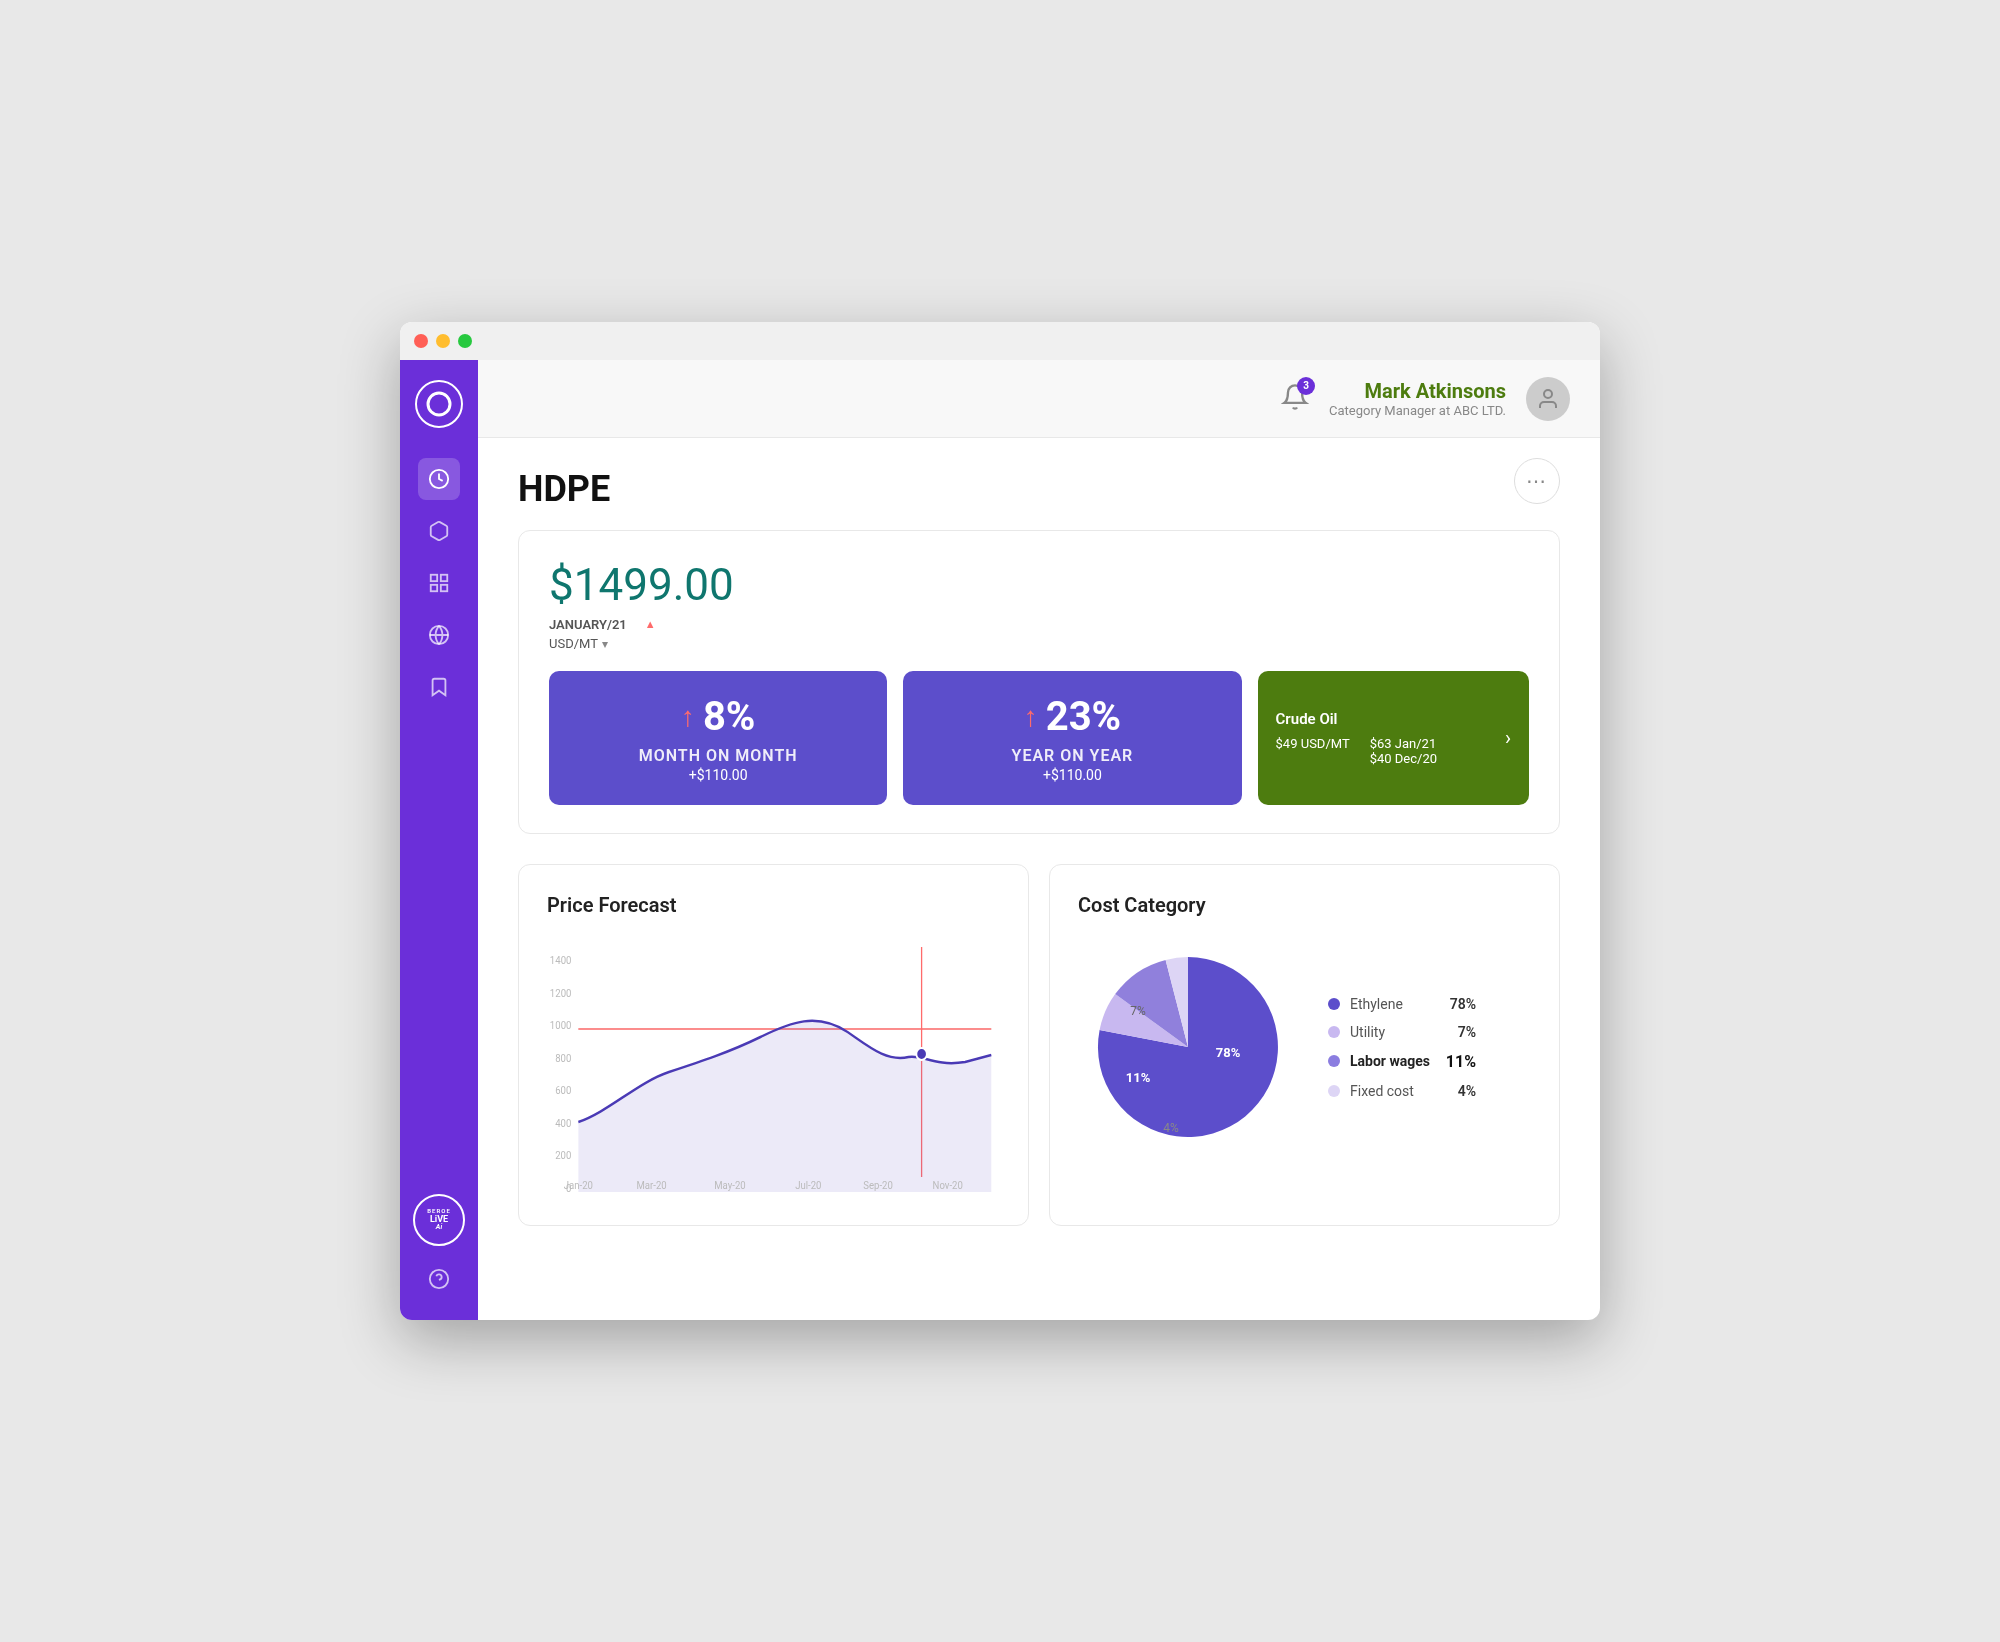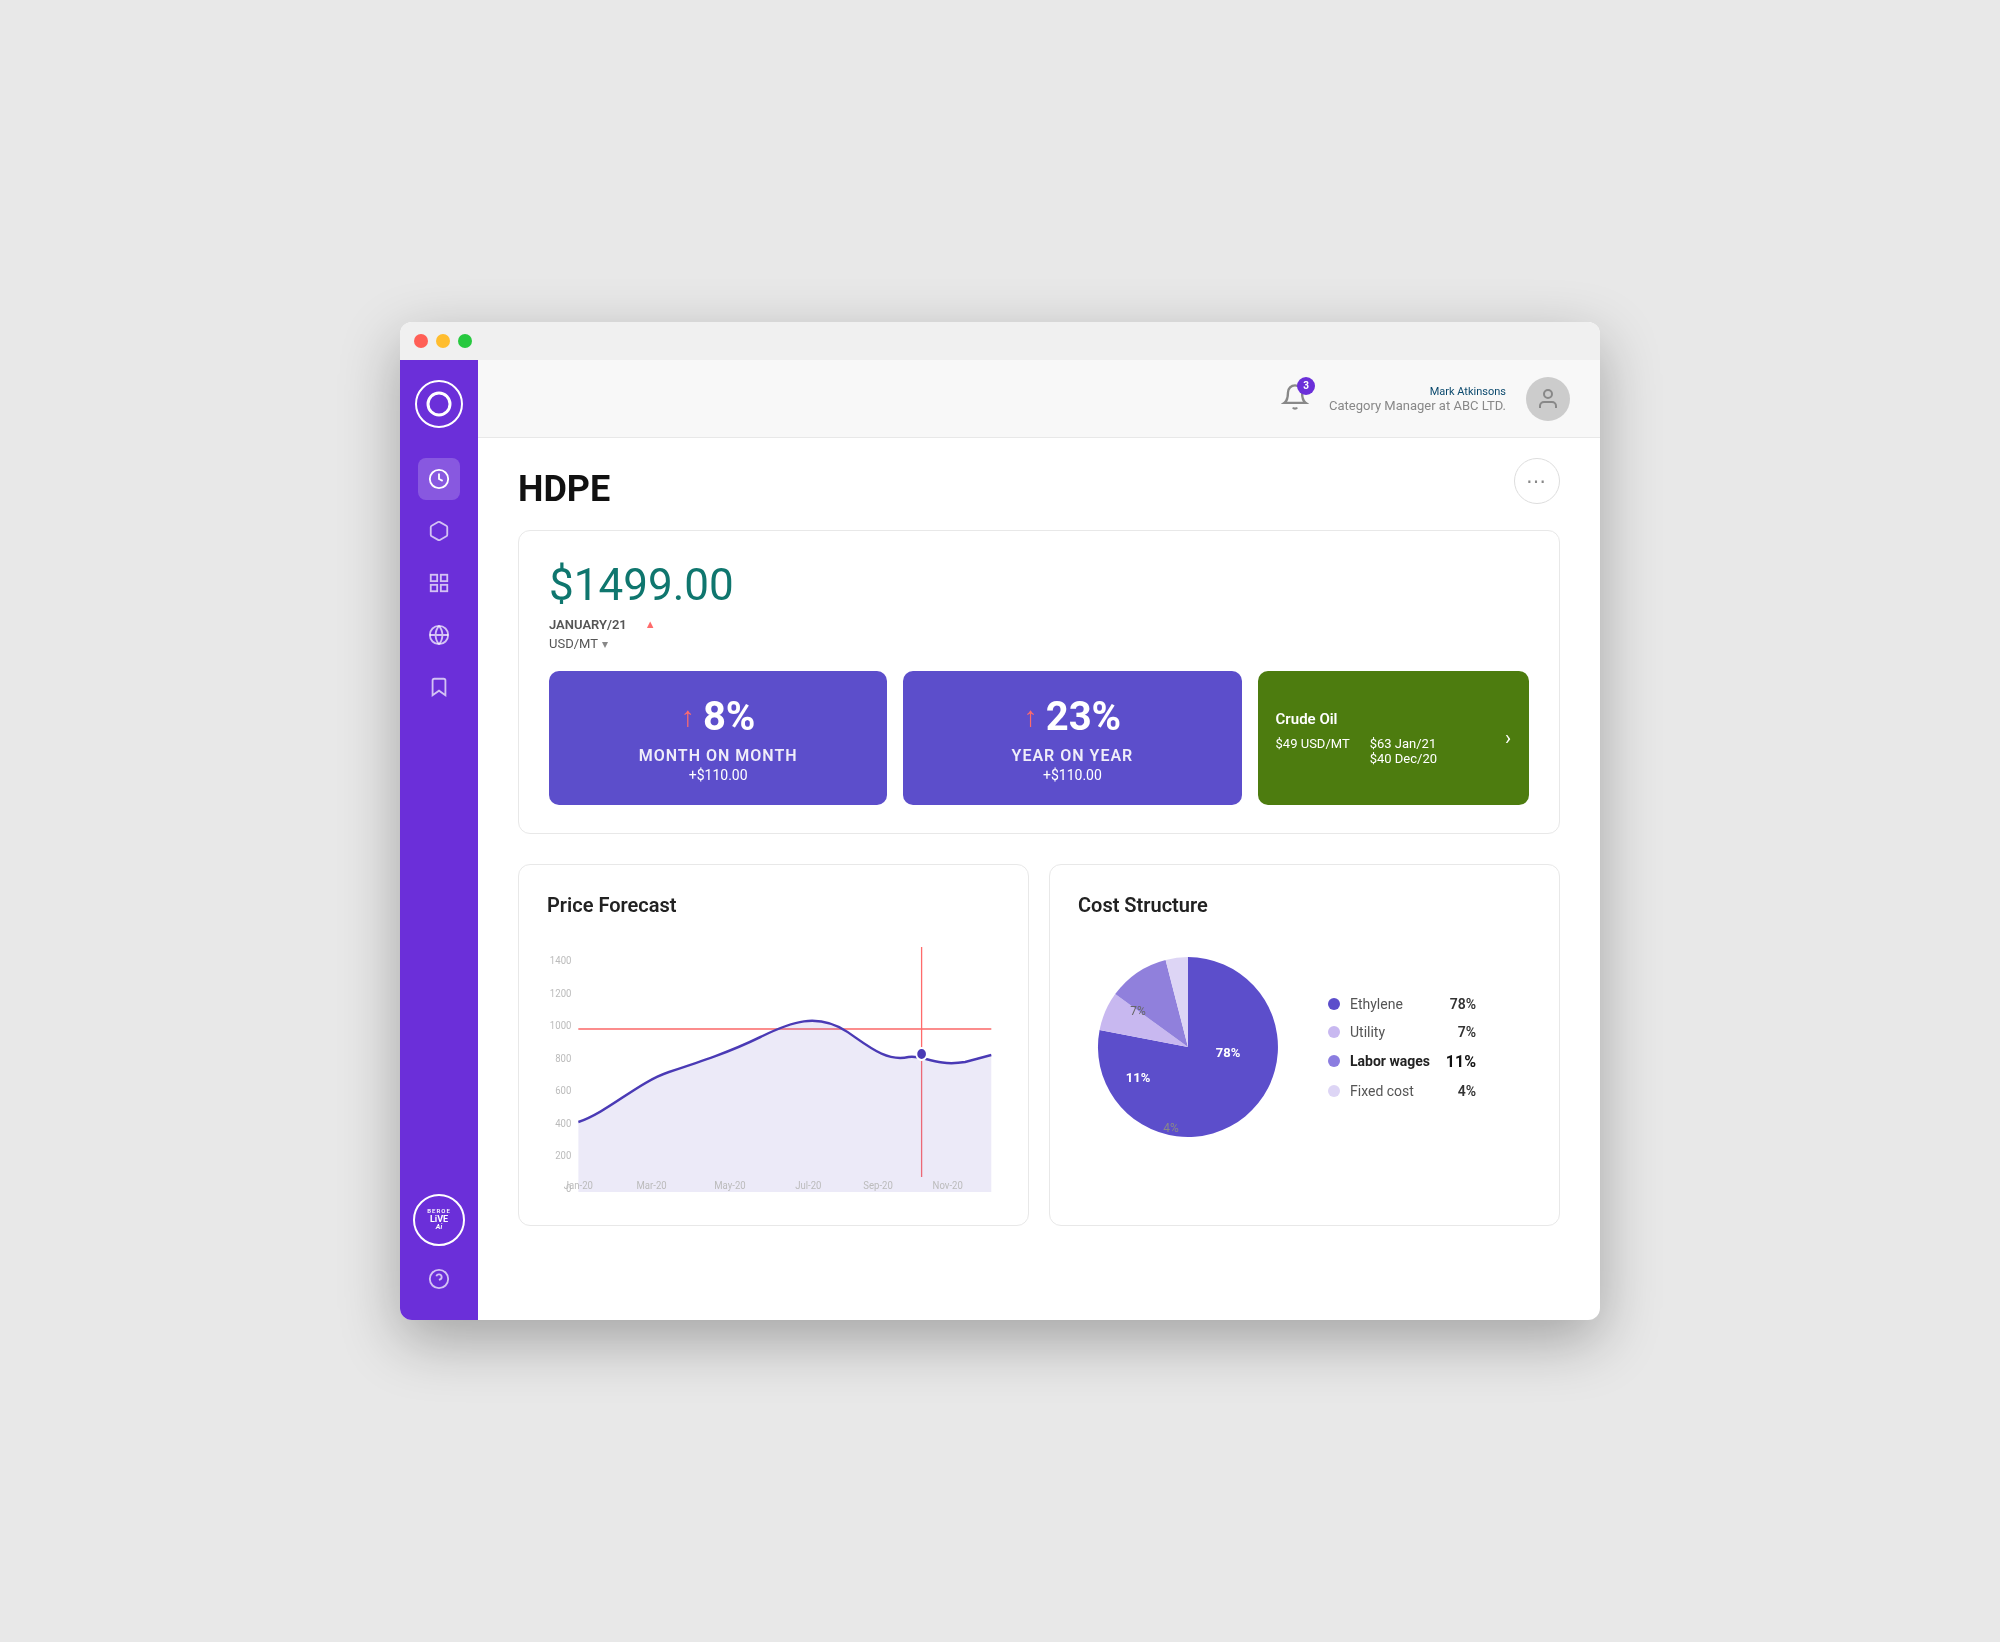--- a/index.html
+++ b/index.html
@@ -118,23 +118,23 @@
       border-radius: 50%;
       width: 18px; height: 18px;
       font-size: 10px;
       display: flex; align-items: center; justify-content: center;
       font-weight: bold;
     }
     .user-info {
       text-align: right;
     }
     .user-name {
-      font-size: 11px;
-      font-weight: 400;
-      color: #0c4a6e;
+      font-size: 20px;
+      font-weight: 700;
+      color: #4d7c0f;
     }
     .user-role {
       font-size: 13px;
       color: #888;
     }
     .user-avatar {
       width: 44px; height: 44px;
       border-radius: 50%;
       background: #ccc;
       display: flex; align-items: center; justify-content: center;
@@ -492,21 +492,21 @@
                 <text x="120" y="252" font-size="11" fill="#bbb" text-anchor="middle">Mar-20</text>
                 <text x="210" y="252" font-size="11" fill="#bbb" text-anchor="middle">May-20</text>
                 <text x="300" y="252" font-size="11" fill="#bbb" text-anchor="middle">Jul-20</text>
                 <text x="380" y="252" font-size="11" fill="#bbb" text-anchor="middle">Sep-20</text>
                 <text x="460" y="252" font-size="11" fill="#bbb" text-anchor="middle">Nov-20</text>
               </svg>
             </div>
           </div>
 
           <div class="chart-card">
-            <div class="chart-title">Cost Structure</div>
+            <div class="chart-title">Cost Category</div>
             <div class="pie-section">
               <div class="pie-wrap">
                 <svg viewBox="0 0 220 220">
 
                   <path d="M110,110 L110,20 A90,90 0 1 1 21.6,92.9 Z" fill="#5c4ecb"></path>
 
                   <path d="M110,110 L21.6,92.9 A90,90 0 0 1 37.2,57.1 Z" fill="#c8b8f0"></path>
 
                   <path d="M110,110 L37.2,57.1 A90,90 0 0 1 87.6,22.9 Z" fill="#9080dc"></path>
 

